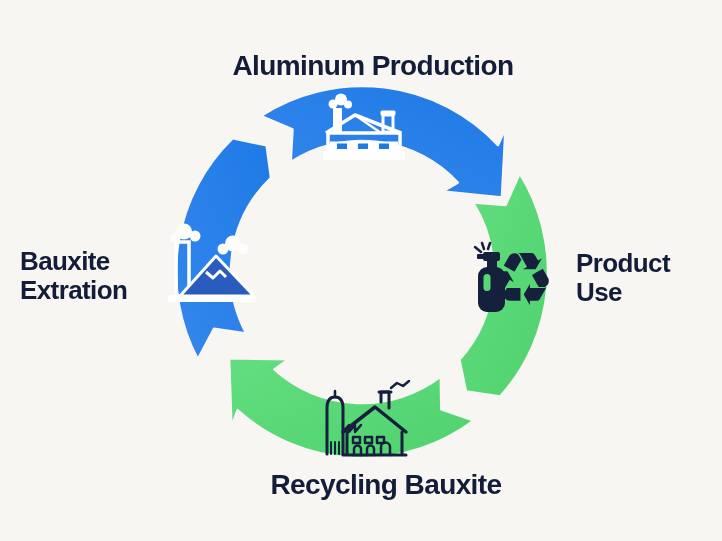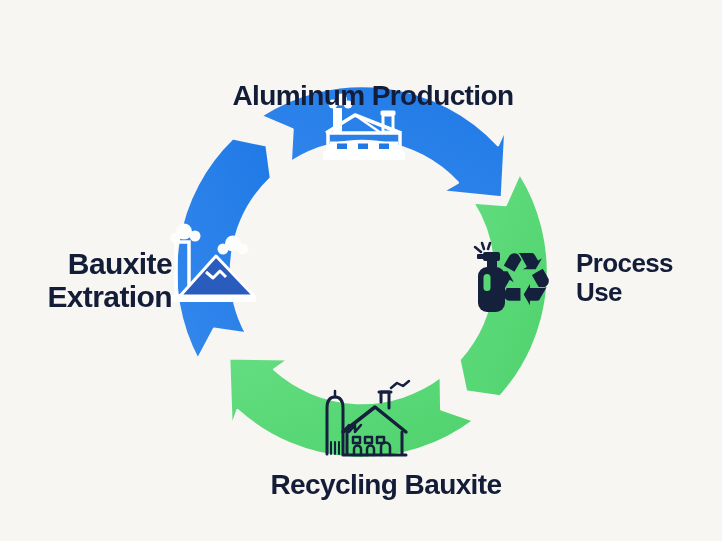--- a/index.html
+++ b/index.html
@@ -12,23 +12,23 @@
   }
   .cycle-svg{position:absolute;left:0;top:0;}
   .label{
     position:absolute;
     font-weight:bold;
     color:#141d38;
     letter-spacing:-0.6px;
     line-height:1.1;
     white-space:normal;
   }
-  .label-top{left:227px;top:51px;width:292px;text-align:center;font-size:28px;margin-top:30px;}
+  .label-top{left:227px;top:51px;width:292px;text-align:center;font-size:28px;}
   .label-bottom{left:250px;top:470px;width:272px;text-align:center;font-size:28px;}
-  .label-left{left:20px;top:247px;width:152px;text-align:right;font-size:30px;}
+  .label-left{left:20px;top:247px;width:152px;text-align:left;font-size:26px;}
   .label-right{left:576px;top:249px;width:112px;text-align:left;font-size:26px;}
 </style>
 </head>
 <body>
 
 <div class="stage">
 
   <svg class="cycle-svg" width="722" height="541" viewBox="0 0 722 541">
     <defs>
       <linearGradient id="gradBlue" x1="0" y1="1" x2="1" y2="0">
@@ -103,16 +103,16 @@
       <rect x="35" y="57" width="7" height="6" stroke-width="2.5"></rect>
       <rect x="47" y="57" width="7" height="6" stroke-width="2.5"></rect>
       <rect x="59" y="57" width="7" height="6" stroke-width="2.5"></rect>
       <path d="M36,75 v-6 a3.5,3.5 0 0 1 7,0 v6" stroke-width="2.5"></path>
       <path d="M49,75 v-6 a3.5,3.5 0 0 1 7,0 v6" stroke-width="2.5"></path>
       <path d="M63,75 v-8 a4.5,4.5 0 0 1 9,0 v8" stroke-width="2.5"></path>
     </g>
   </svg>
 
   <div class="label label-top">Aluminum Production</div>
-  <div class="label label-right">Process Use</div>
+  <div class="label label-right">Product Use</div>
   <div class="label label-bottom">Recycling Bauxite</div>
   <div class="label label-left">Bauxite Extration</div>
 </div>
 
 </body></html>

